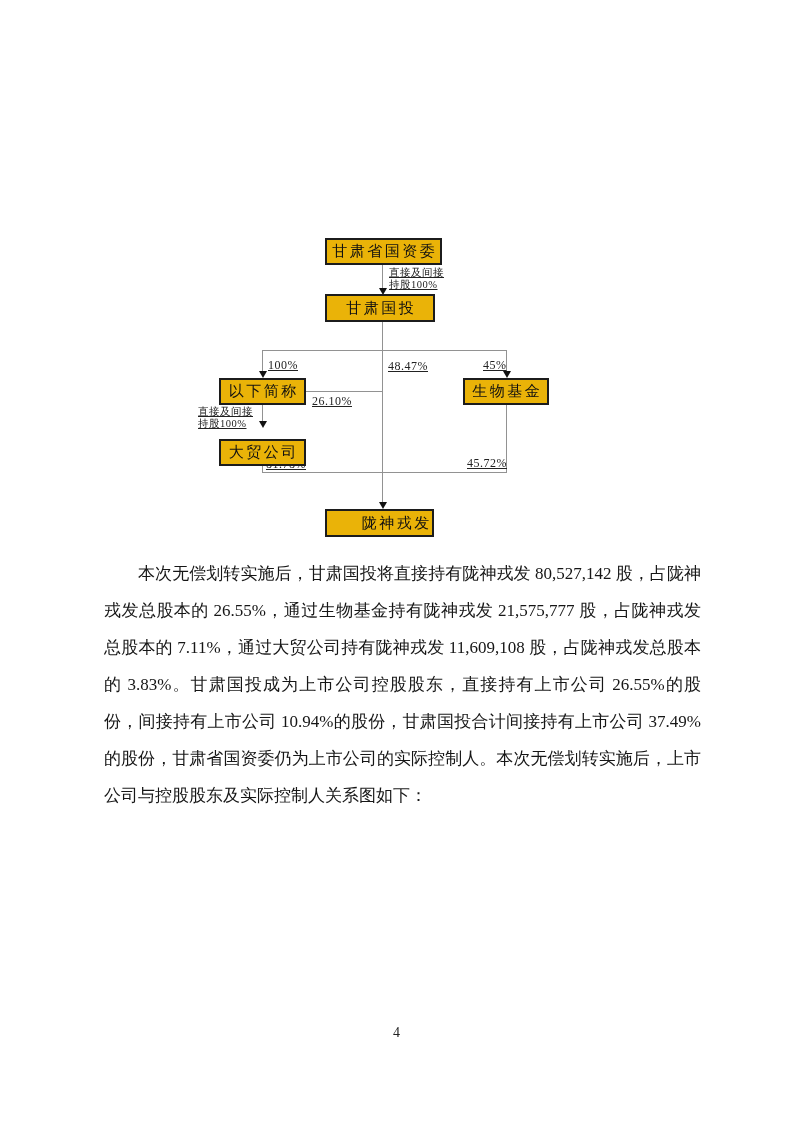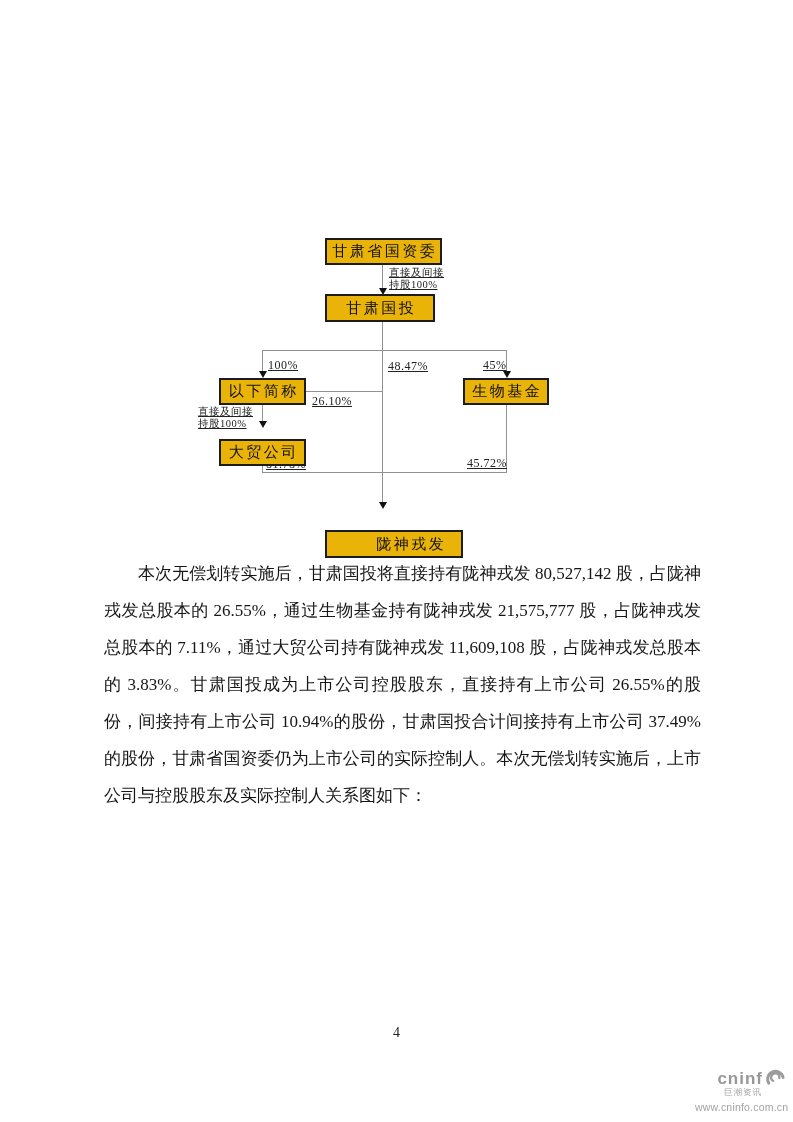--- a/index.html
+++ b/index.html
@@ -134,32 +134,21 @@
       <span>持股100%</span>
     </div>
     <div class="dlabel" style="left:266px;top:457px;">81.78%</div>
     <div class="dlabel" style="left:467px;top:456px;">45.72%</div>
 
     <div class="dbox" style="left:325px;top:238px;width:117px;height:27px;">甘肃省国资委</div>
     <div class="dbox" style="left:325px;top:294px;width:110px;height:28px;">甘肃国投</div>
     <div class="dbox" style="left:219px;top:378px;width:87px;height:27px;">以下简称</div>
     <div class="dbox" style="left:219px;top:427px;width:87px;height:27px;margin-top:12px;">大贸公司</div>
     <div class="dbox" style="left:463px;top:378px;width:86px;height:27px;">生物基金</div>
-    <div class="dbox" style="left:325px;top:530px;width:138px;height:28px;padding-left:32px;">陇神戎发</div>
+    <div class="dbox" style="left:325px;top:509px;width:109px;height:28px;padding-left:32px;">陇神戎发</div>
   </div>
 
   <div class="para indent" style="top:555px;">本次无偿划转实施后，甘肃国投将直接持有陇神戎发 80,527,142 股，占陇神戎发总股本的 26.55%，通过生物基金持有陇神戎发 21,575,777 股，占陇神戎发总股本的 7.11%，通过大贸公司持有陇神戎发 11,609,108 股，占陇神戎发总股本的 3.83%。甘肃国投成为上市公司控股股东，直接持有上市公司 26.55%的股份，间接持有上市公司 10.94%的股份，甘肃国投合计间接持有上市公司 37.49%的股份，甘肃省国资委仍为上市公司的实际控制人。本次无偿划转实施后，上市公司与控股股东及实际控制人关系图如下：</div>
 
   <div class="page-number">4</div>
 
-  <div class="cninfo-logo">
-    <div class="logo-row">
-      <span class="logo-cninf">cninf</span>
-      <svg class="logo-swirl" width="21" height="21" viewBox="0 0 22 22">
-        <path d="M4 16 A 8.2 8.2 0 1 1 19 10" fill="none" stroke="#9b9b9b" stroke-width="3" stroke-linecap="round"></path>
-        <path d="M8.5 13.5 A 4.3 4.3 0 1 1 15 10.5" fill="none" stroke="#9b9b9b" stroke-width="2.4" stroke-linecap="round"></path>
-      </svg>
-    </div>
-    <div class="logo-sub">巨潮资讯</div>
-    <div class="logo-url">www.cninfo.com.cn</div>
-  </div>
 
 </div>
 
 </body></html>

